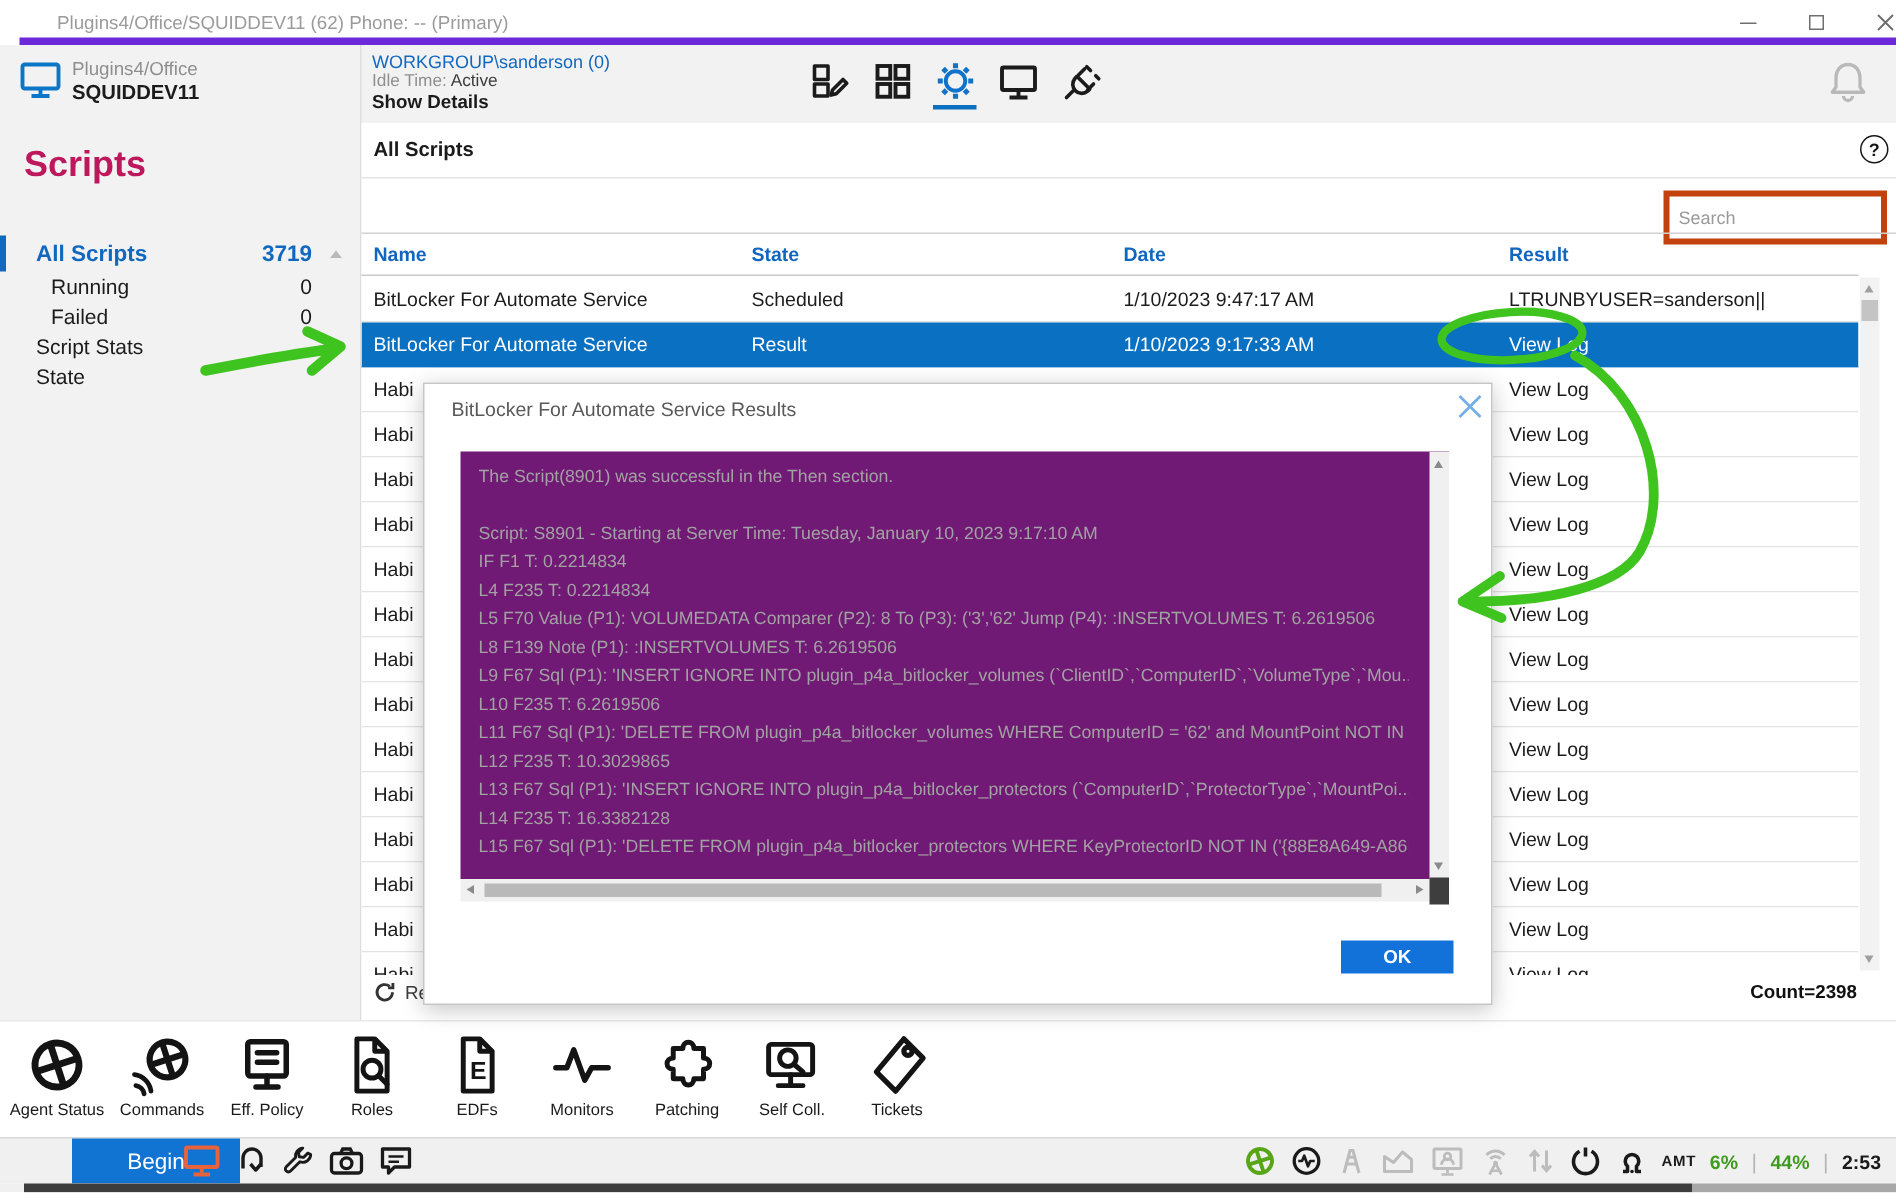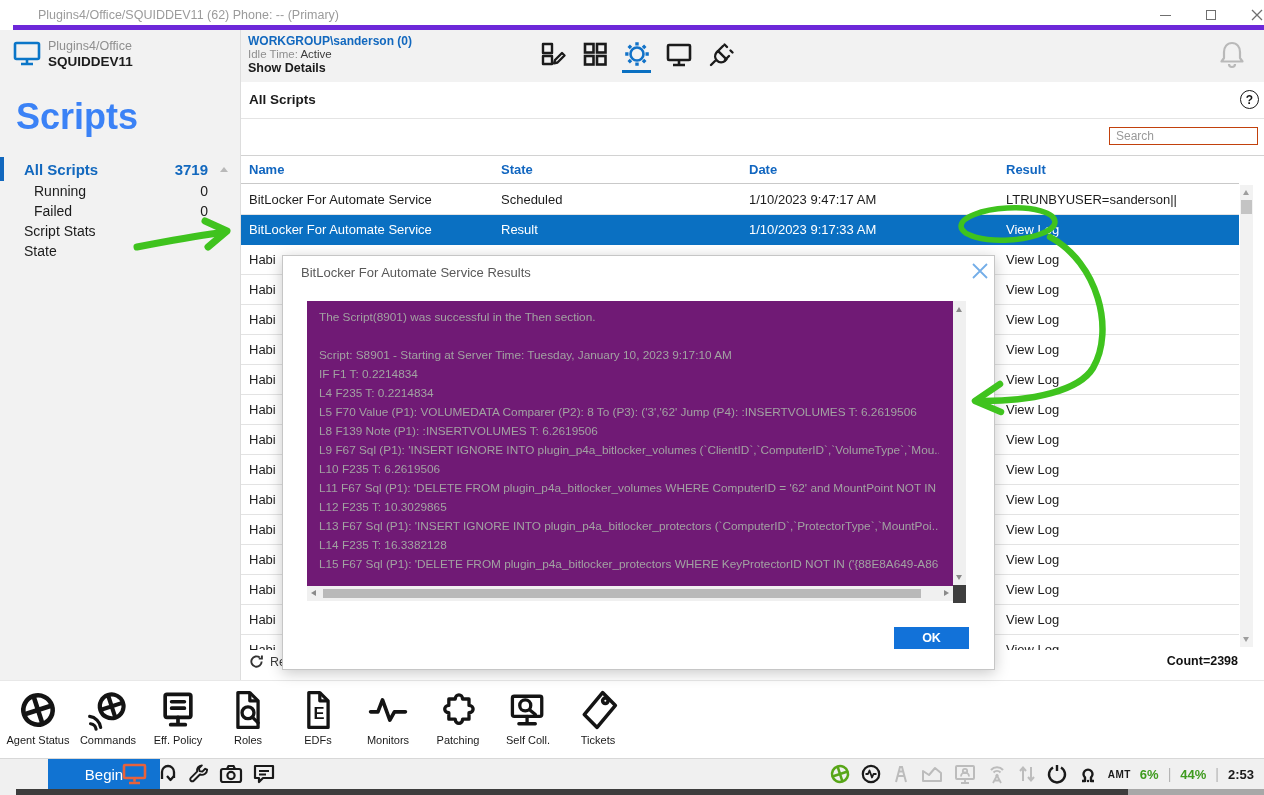--- a/index.html
+++ b/index.html
@@ -14,47 +14,47 @@
   .wb-min { left:1132px; } .wb-max { left:1178px; } .wb-close { left:1224px; }
   .glyph-min { width:11px; height:0; border-top:1.4px solid #6f6f6f; display:block; }
   .glyph-max { width:10px; height:10px; border:1.4px solid #6f6f6f; display:block; }
 
   
   .topband { position:absolute; left:0; top:30px; width:1264px; height:52px; background:#f2f2f2; }
   .sidebar  { position:absolute; left:0; top:30px; width:241px; height:650px; background:#f2f2f2; border-right:1px solid #ddd; }
   .comp-icon { position:absolute; left:13px; top:41px; }
   .crumb { position:absolute; left:48px; top:39px; font-size:12.5px; color:#8f8f8f; }
   .compname { position:absolute; left:48px; top:54px; font-size:13.5px; font-weight:bold; color:#1c1c1c; }
-  .section-title { position:absolute; left:16px; top:96px; font-size:36px; font-weight:bold; color:#3b82f6; }
+  .section-title { position:absolute; left:16px; top:96px; font-size:24px; font-weight:bold; color:#be185d; }
   .side-items { position:absolute; left:0; top:157px; width:240px; }
   .side-row { position:relative; height:20px; display:flex; align-items:center; font-size:14px; color:#1c1c1c; padding:0 32px 0 24px; margin-bottom:0; }
   .side-row .lbl { flex:1; white-space:nowrap; }
   .side-row .cnt { text-align:right; min-width:40px; }
   .side-row.sel { height:24px; font-size:15px; font-weight:bold; color:var(--link_blue); }
   .side-row.sel .cnt { color:var(--link_blue); }
   .side-row.child { padding-left:34px; }
   .sel-bar { position:absolute; left:0; top:0; width:4px; height:24px; background:var(--link_blue); }
   .sort-caret { position:absolute; right:12px; top:10px; width:0; height:0; border-left:4px solid transparent; border-right:4px solid transparent; border-bottom:5px solid #b9b9b9; }
 
   
-  .user-link { position:absolute; left:248px; top:34px; font-size:12px; color:var(--link_blue);font-weight:bold; }
+  .user-link { position:absolute; left:248px; top:34px; font-size:12px; color:var(--link_blue); }
   .idle-line { position:absolute; left:248px; top:48px; font-size:11.5px; color:#8f8f8f; }
   .idle-line b { color:#3c3c3c; font-weight:normal; }
   .show-details { position:absolute; left:248px; top:61px; font-size:12.5px; font-weight:bold; color:#1b1b1b; }
   .top-icons { position:absolute; left:536px; top:37px; display:flex; gap:9px; }
   .tb-ic { width:33px; height:33px; display:flex; align-items:center; justify-content:center; position:relative; }
   .tb-ic.active::after { content:""; position:absolute; left:2px; right:2px; bottom:-3px; height:3px; background:var(--accent); }
   .bell { position:absolute; left:1219px; top:39px; }
 
   
   .content { position:absolute; left:241px; top:82px; width:1023px; height:598px; background:#fff; }
   .content-head { position:absolute; left:8px; top:10px; font-size:13.5px; font-weight:bold; color:#1b1b1b; }
   .help-circle { position:absolute; left:999px; top:8px; width:19px; height:19px; border:1.7px solid #161616; border-radius:50%; display:flex; align-items:center; justify-content:center; font-size:12px; font-weight:bold; color:#161616; }
   .divider1 { position:absolute; left:0; top:36px; width:1023px; border-top:1px solid #e4e4e4; }
-  .search-box { position:absolute; left:868px; top:45px; width:149px; height:18px; border:1px solid #c2410c; font-size:12px; padding:2px 6px; color:#4d7c0f; font-family:"Liberation Sans",sans-serif; }
+  .search-box { position:absolute; left:868px; top:45px; width:149px; height:36px; border:4px solid #c2410c; font-size:12px; padding:2px 6px; color:#4d7c0f; font-family:"Liberation Sans",sans-serif; }
   .search-box::placeholder { color:#9a9a9a; }
   .divider2 { position:absolute; left:0; top:73px; width:1023px; border-top:1px solid #d2d2d2; }
 
   .t-head { position:absolute; left:0; top:74px; width:998px; height:28px; border-bottom:1px solid #c9c9c9; }
   .t-head span { position:absolute; top:6px; font-size:13px; font-weight:bold; color:var(--head_blue); }
   .col0 { left:8px; } .col1 { left:260px; } .col2 { left:508px; } .col3 { left:765px; }
 
   .t-rows { position:absolute; left:0; top:103px; width:998px; height:465px; overflow:hidden; }
   .t-row { position:relative; width:998px; height:30px; border-bottom:1px solid #e3e3e3; background:#fff; font-size:13px; color:#1c1c1c; }
   .t-row .c { position:absolute; top:7px; white-space:nowrap; }

